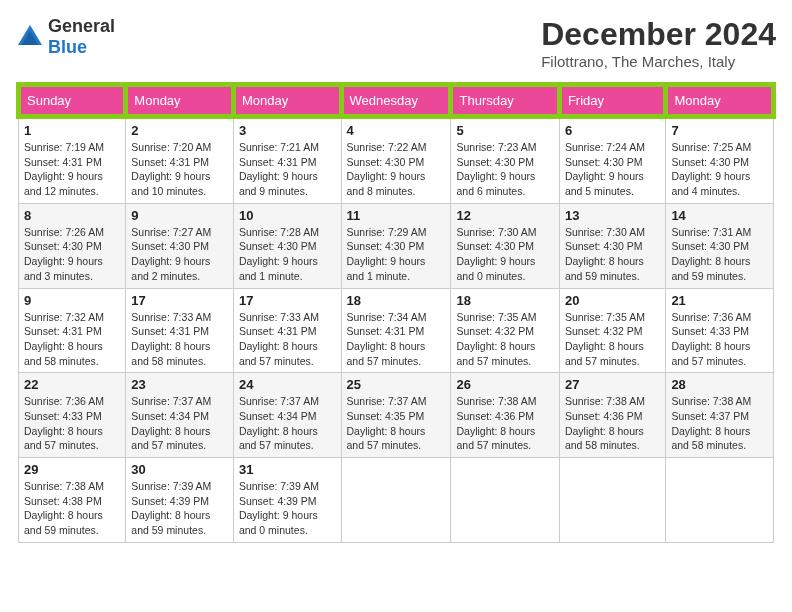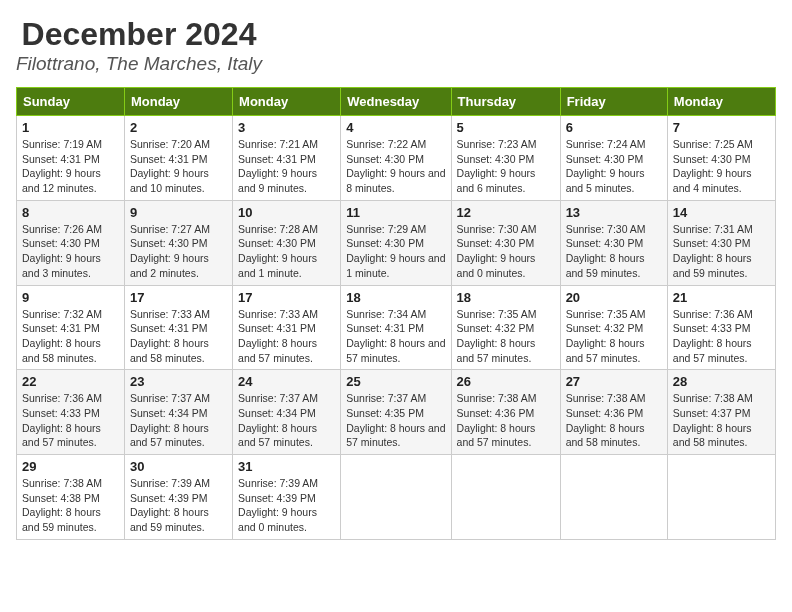--- a/index.html
+++ b/index.html
@@ -29,45 +29,44 @@
     .logo-text-blue {
       font-size: 18px;
       font-weight: bold;
       color: #2176c7;
     }
     .logo-icon {
       width: 28px;
       height: 28px;
     }
     .title-area {
-      text-align: center;
+      text-align: left;
     }
     .month-title {
       font-size: 32px;
       font-weight: bold;
       color: #333;
     }
     .location-subtitle {
-      font-size: 19px;
+      font-size: 15px;
       color: #555;
-      font-style: italic;
     }
     .calendar-table {
       width: 100%;
       border-collapse: collapse;
       font-size: 11px;
     }
     .calendar-table th {
-      background-color: #4d7c0f;
+      background-color: #ec4899;
       color: #fff;
       text-align: left;
       padding: 6px 6px;
       font-size: 13px;
-      font-weight: bold;
-      border: 1px solid #84cc16;
+      font-weight: normal;
+      border: 5px solid #84cc16;
     }
     .calendar-table td {
       border: 1px solid #ccc;
       vertical-align: top;
       padding: 4px 5px;
       width: 113px;
       min-height: 80px;
       background: #fff;
     }
     .calendar-table tr:nth-child(even) td {
@@ -86,20 +85,30 @@
       line-height: 1.4;
     }
     .empty-cell {
       background: #fff !important;
     }
   </style>
 </head>
 <body>
 
 <div class="header-area">
+  <div class="logo">
+    <svg class="logo-icon" viewBox="0 0 28 28">
+      <polygon points="14,2 26,22 2,22" fill="#2176c7"></polygon>
+      <polygon points="14,8 22,22 6,22" fill="#1a5fa0"></polygon>
+    </svg>
+    <div>
+      <span class="logo-text-general">General</span><br>
+      <span class="logo-text-blue">Blue</span>
+    </div>
+  </div>
   <div class="title-area">
     <div class="month-title">December 2024</div>
     <div class="location-subtitle">Filottrano, The Marches, Italy</div>
   </div>
 </div>
 
 <table class="calendar-table">
   <thead>
     <tr>
       <th>Sunday</th>

